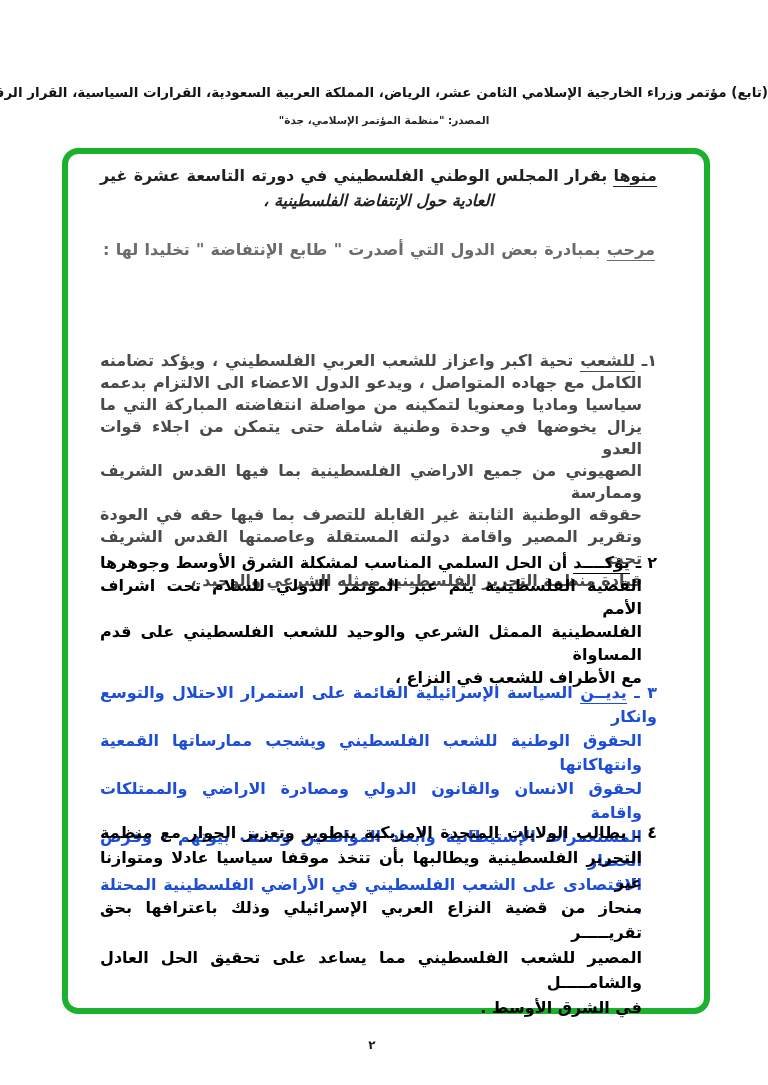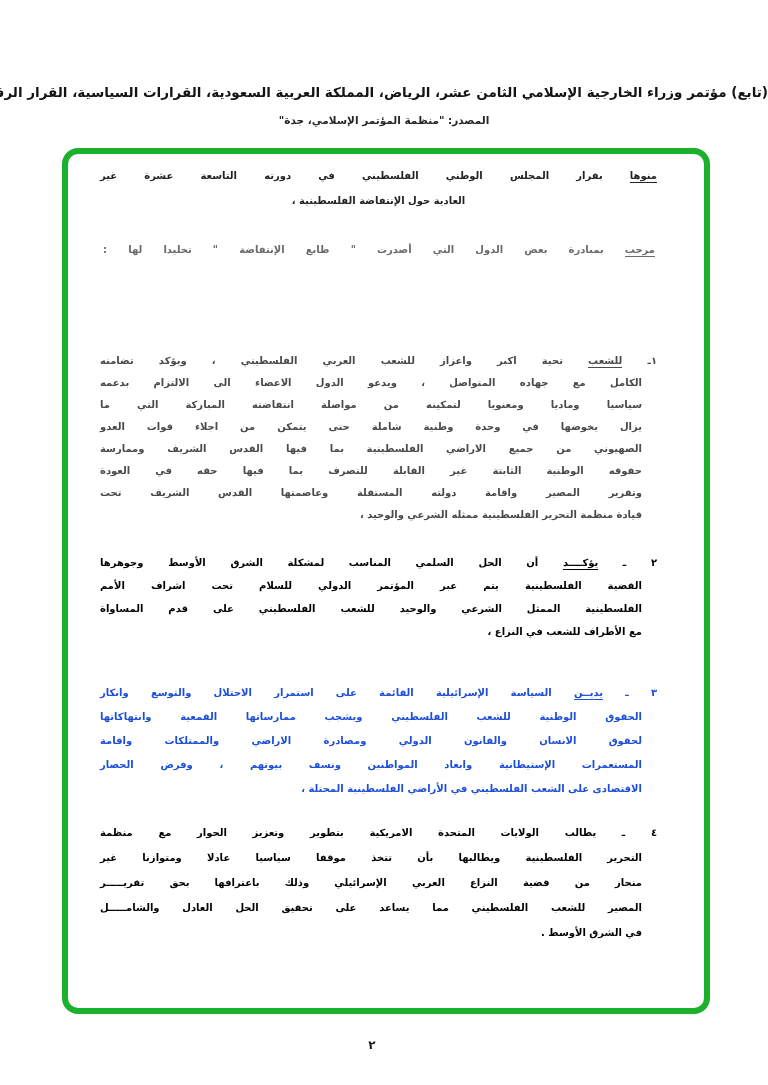--- a/index.html
+++ b/index.html
@@ -23,28 +23,28 @@
     direction: rtl; text-align: center; white-space: nowrap;
     font-weight: bold; font-size: 10.5px; color: #252525;
   }
   .frame {
     position: absolute; left: 62px; top: 148px; width: 648px; height: 866px;
     border: 6px solid #1bb12d; border-radius: 16px;
     background: transparent;
   }
   .block {
     position: absolute; left: 100px; width: 557px;
-    direction: rtl; font-weight: bold; font-size: 10px;
+    direction: rtl; font-weight: bold; font-size: 16px;
     color: #333;
   }
   .line {
     text-align: justify; text-align-last: justify;
   }
   .line.r  { text-align-last: right; }
-  .line.c  { text-align-last: center; }
+  .line.c  { text-align-last: center; font-style: italic; }
   .cont { padding-right: 15px; }
   .kw { border-bottom: 1.5px solid currentColor; padding-bottom: 1px; }
   .num { border-bottom: none; }
   #preamble-noting    { top: 163px; line-height: 25px; color: #222222; }
   #preamble-welcoming { top: 238px; line-height: 24px; color: #6b6b6b; left: 103px; width: 552px; }
   #clause1 { top: 350px; line-height: 22px; color: #4a4a4a; }
   #clause2 { top: 551px; line-height: 23px; color: #000000; }
   #clause3 { top: 681px; line-height: 24px; color: #1d4ed8; }
   #clause4 { top: 820px; line-height: 25px; color: #000000; }
   #clause4 .kw { border-bottom: none; }

